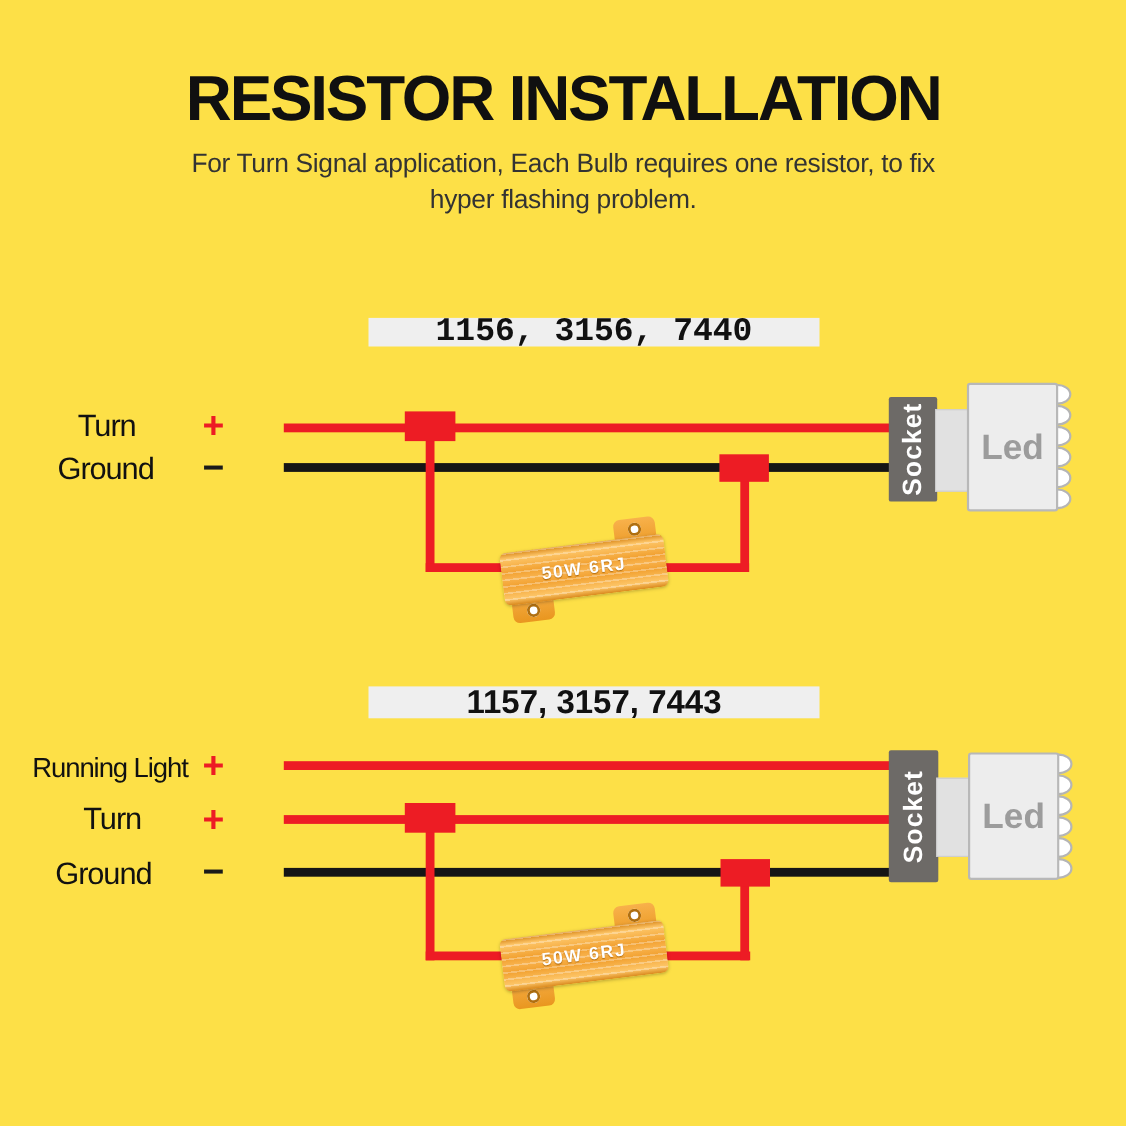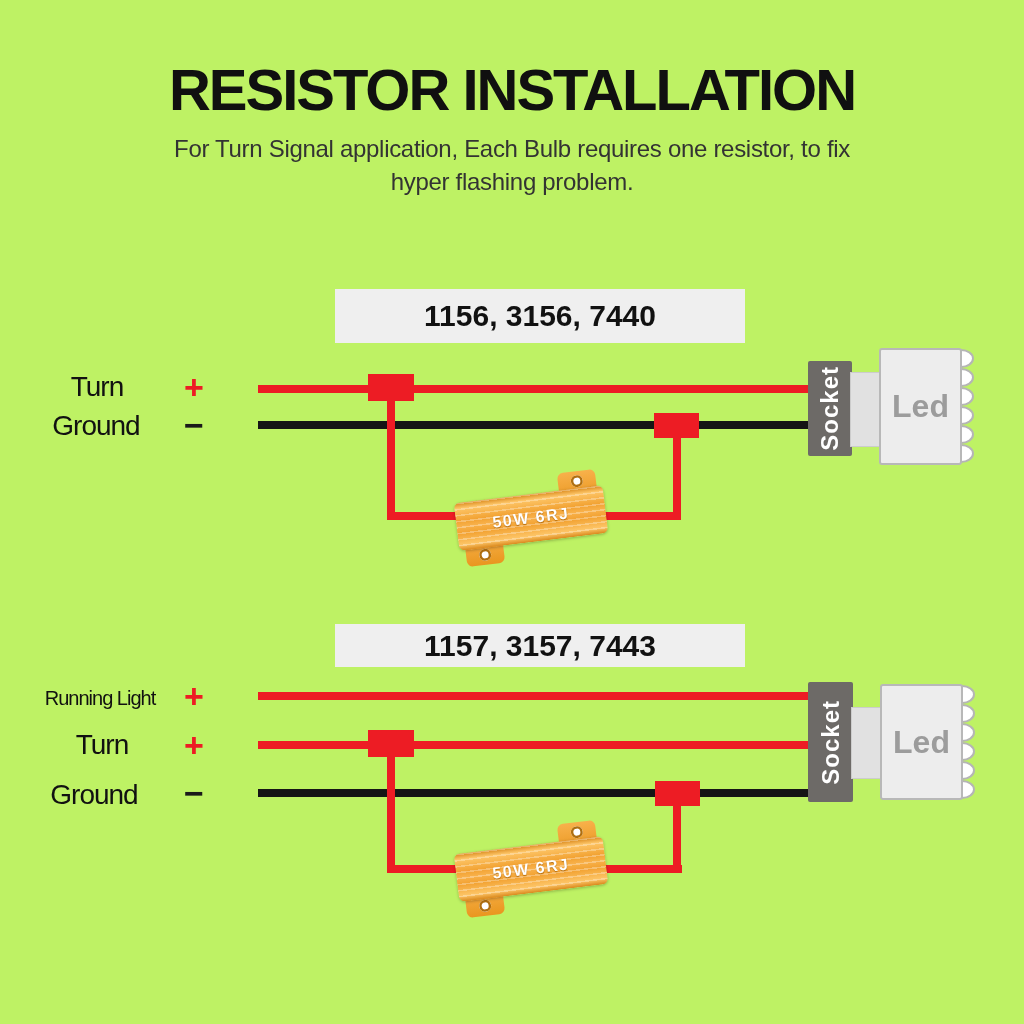--- a/index.html
+++ b/index.html
@@ -1,17 +1,17 @@
 <!DOCTYPE html>
 <html><head>
 <meta charset="utf-8">
 <style>
   html,body{margin:0;padding:0;background:#fff;}
   .canvas{
-    position:relative;width:1024px;height:1024px;background:#bef264;overflow:hidden;
+    position:relative;width:1024px;height:1024px;background:#fde047;overflow:hidden;
     font-family:"Liberation Sans","DejaVu Sans",sans-serif;
   }
   
   .title{
     position:absolute;left:0;right:0;top:56px;margin:0;text-align:center;
     font-size:58px;font-weight:bold;letter-spacing:-2px;color:#101010;
   }
   .subtitle{
     position:absolute;left:0;right:0;top:132px;text-align:center;
     font-size:24px;letter-spacing:-.3px;color:#333;line-height:33px;
@@ -20,21 +20,21 @@
   .gbox{
     position:absolute;background:#efefef;color:#111;text-align:center;
     font-size:30px;font-weight:bold;letter-spacing:0;
     display:flex;align-items:center;justify-content:center;
   }
   
   .wlabel{
     position:absolute;font-size:28px;font-weight:normal;letter-spacing:-1px;
     color:#111;text-align:center;line-height:34px;
   }
-  .wlabel.small{font-size:20px;letter-spacing:-1px;}
+  .wlabel.small{font-size:25px;letter-spacing:-1px;}
   .sign{
     position:absolute;font-size:34px;font-weight:bold;text-align:center;
     width:40px;line-height:38px;
   }
   .sign.red{color:#ED1C24;}
   .sign.dark{color:#1a1a1a;}
   
   .wire{position:absolute;}
   .wire.red{background:#ED1C24;}
   .wire.black{background:#151515;}
@@ -90,21 +90,21 @@
 <body>
 
 <div class="canvas">
 
   <h1 class="title">RESISTOR INSTALLATION</h1>
   <div class="subtitle">
     <div>For Turn Signal application, Each Bulb requires one resistor, to fix</div>
     <div>hyper flashing problem.</div>
   </div>
 
-  <div class="gbox" style="left:335px;top:289px;width:410px;height:54px;">1156, 3156, 7440</div>
+  <div class="gbox" style="left:335px;top:289px;width:410px;height:26px;font-family:Liberation Mono, monospace;">1156, 3156, 7440</div>
 
   <div class="wlabel" style="left:17px;top:370px;width:160px;">Turn</div>
   <div class="sign red" style="left:174px;top:368px;">+</div>
   <div class="wlabel" style="left:16px;top:409px;width:160px;">Ground</div>
   <div class="sign dark" style="left:174px;top:406px;">−</div>
 
   <div class="wire red" style="left:258px;top:385px;width:554px;height:8px;"></div>
   <div class="wire black" style="left:258px;top:421px;width:554px;height:8px;"></div>
 
   <div class="wire red" style="left:387px;top:399px;width:8px;height:121px;"></div>
@@ -134,21 +134,21 @@
     <span class="bump"></span>
   </div>
   <div class="socket" style="left:808px;top:361px;width:44px;height:95px;">
     <span>Socket</span>
   </div>
   <div class="conn" style="left:850px;top:372px;width:30px;height:73px;"></div>
   <div class="led" style="left:879px;top:348px;width:79px;height:113px;">
     <span>Led</span>
   </div>
 
-  <div class="gbox" style="left:335px;top:624px;width:410px;height:43px;">1157, 3157, 7443</div>
+  <div class="gbox" style="left:335px;top:624px;width:410px;height:29px;">1157, 3157, 7443</div>
 
   <div class="wlabel small" style="left:0px;top:681px;width:200px;">Running Light</div>
   <div class="sign red" style="left:174px;top:677px;">+</div>
   <div class="wlabel" style="left:22px;top:728px;width:160px;">Turn</div>
   <div class="sign red" style="left:174px;top:726px;">+</div>
   <div class="wlabel" style="left:14px;top:778px;width:160px;">Ground</div>
   <div class="sign dark" style="left:174px;top:774px;">−</div>
 
   <div class="wire red" style="left:258px;top:692px;width:554px;height:8px;"></div>
   <div class="wire red" style="left:258px;top:741px;width:554px;height:8px;"></div>

